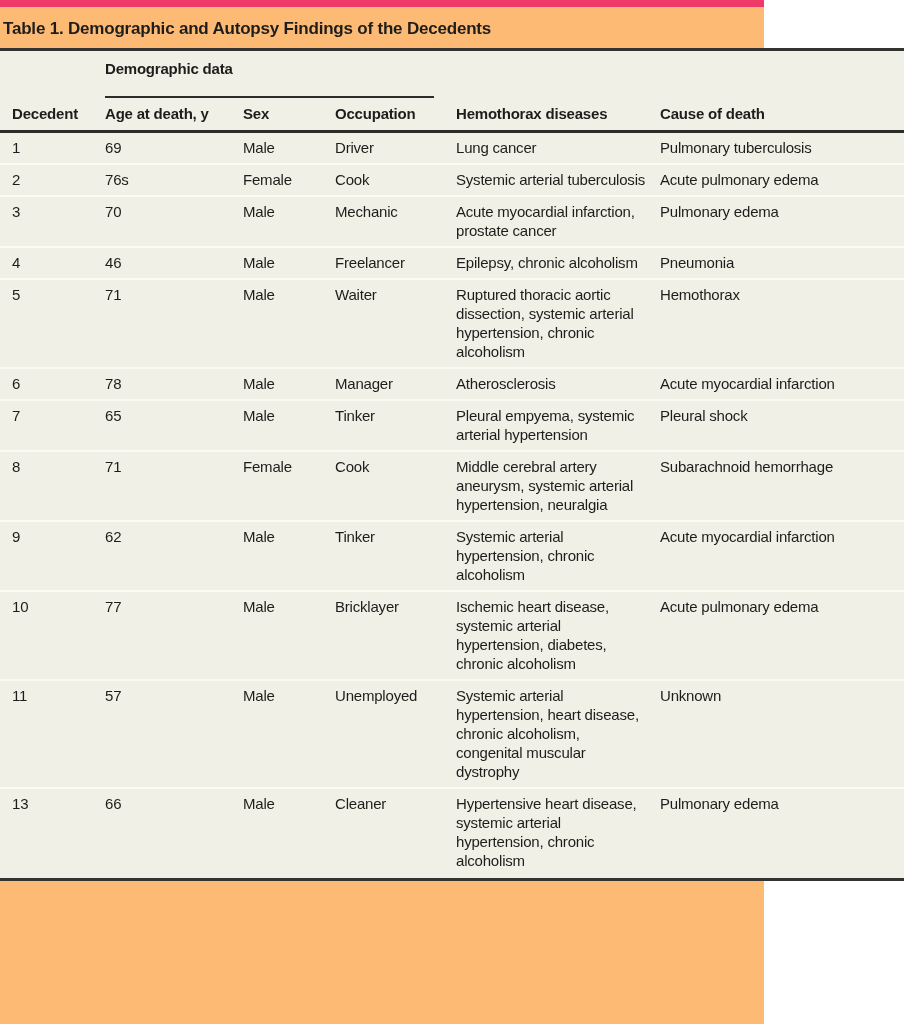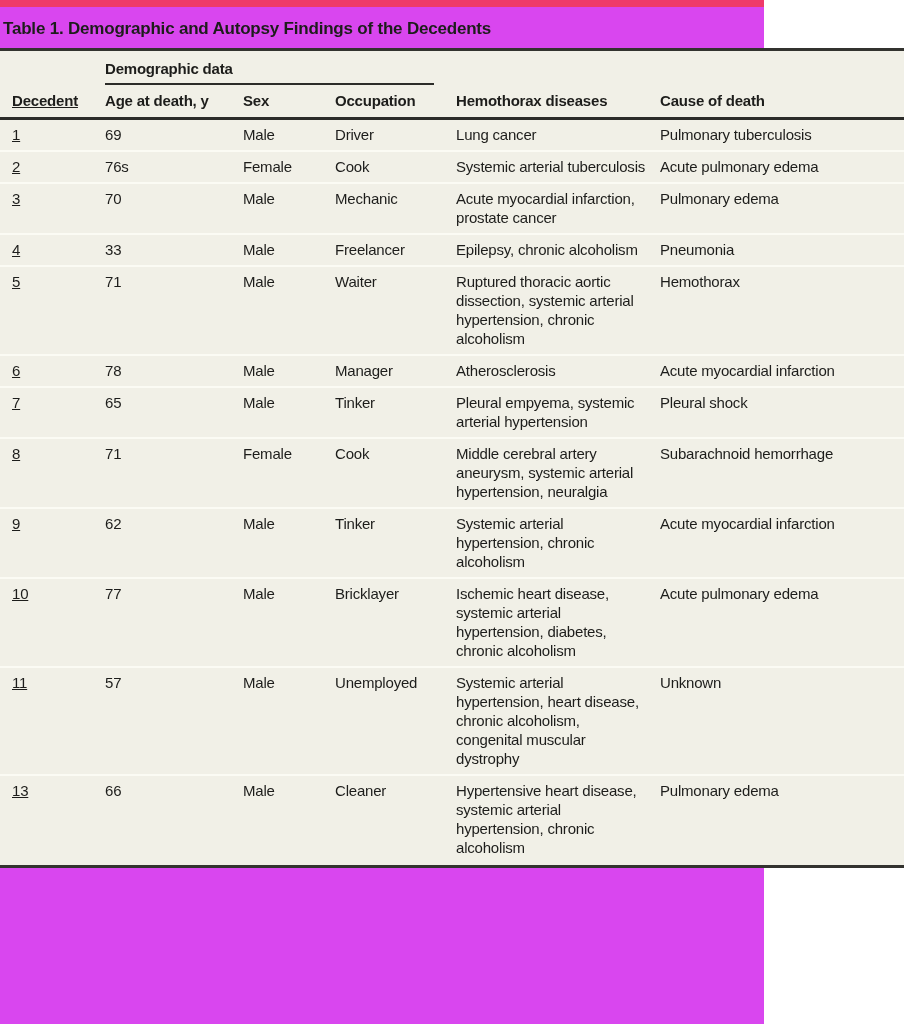--- a/index.html
+++ b/index.html
@@ -6,21 +6,21 @@
   html, body {
     margin: 0;
     padding: 0;
     background: #ffffff;
     font-family: "Liberation Sans", "DejaVu Sans", sans-serif;
     color: #1d1d1b;
   }
   .page {
     width: 764px;
     min-height: 1024px;
-    background: #d946ef;
+    background: #fdba74;
     position: relative;
   }
   .accent-bar {
     width: 100%;
     height: 7px;
     background: #EF3A69;
   }
   .table-title {
     font-size: 17px;
     font-weight: bold;
@@ -43,29 +43,29 @@
   col.c5 { width: 204px; }
   col.c6 { width: 244px; }
   th, td {
     text-align: left;
     vertical-align: top;
     font-size: 15px;
     line-height: 19px;
     letter-spacing: -0.2px;
     padding: 5px 12px 6px 0;
   }
-  th:first-child, td:first-child { padding-left: 12px; text-decoration: underline; }
+  th:first-child, td:first-child { padding-left: 12px; }
   thead th { font-weight: bold; }
   tr.spanner-row th {
     padding-top: 8px;
     padding-bottom: 0;
   }
   .spanner-underline {
     border-bottom: 2px solid #2c2c29;
-    padding-bottom: 5px;
+    padding-bottom: 18px;
     margin-right: 10px;
   }
   tr.header-row th {
     border-bottom: 3px solid #2c2c29;
     padding-top: 6px;
     padding-bottom: 7px;
   }
   tbody td { border-top: 2px solid #FBFBF4; }
   tbody tr:first-child td { border-top: none; }
   tbody tr:last-child td { padding-bottom: 8px; }
@@ -127,21 +127,21 @@
         <tr>
           <td>3</td>
           <td>70</td>
           <td>Male</td>
           <td>Mechanic</td>
           <td>Acute myocardial infarction, prostate cancer</td>
           <td>Pulmonary edema</td>
         </tr>
         <tr>
           <td>4</td>
-          <td>33</td>
+          <td>46</td>
           <td>Male</td>
           <td>Freelancer</td>
           <td>Epilepsy, chronic alcoholism</td>
           <td>Pneumonia</td>
         </tr>
         <tr>
           <td>5</td>
           <td>71</td>
           <td>Male</td>
           <td>Waiter</td>

